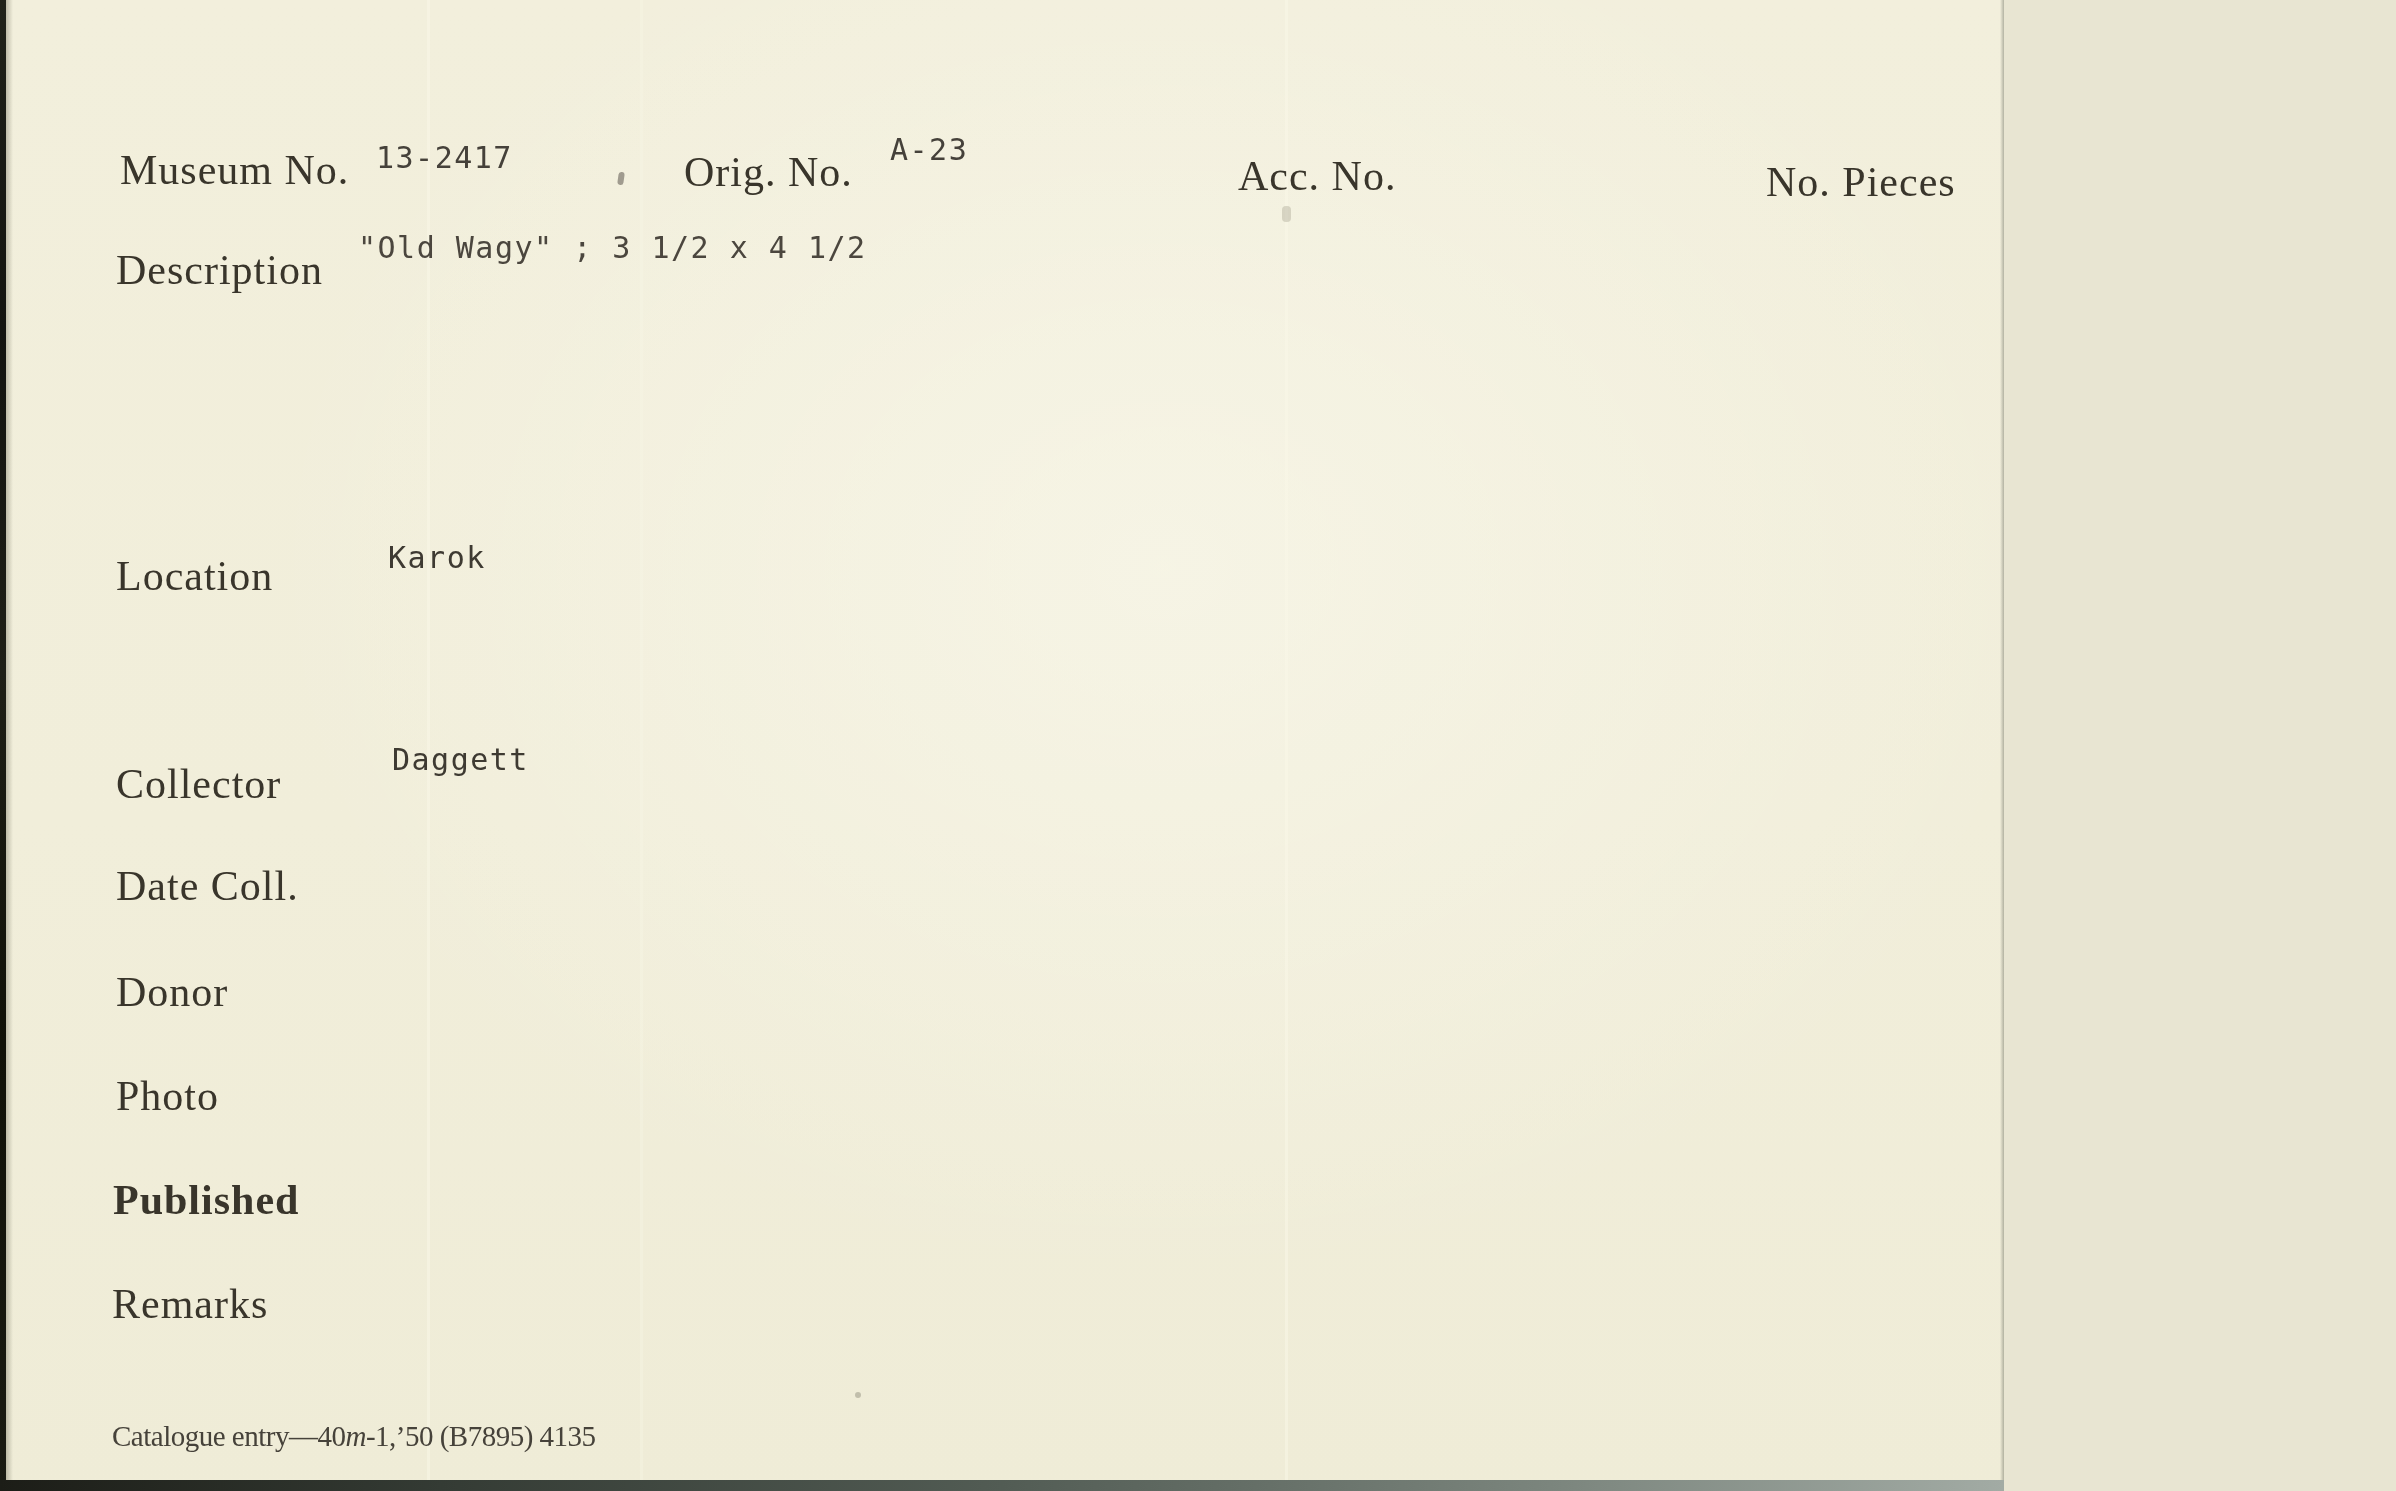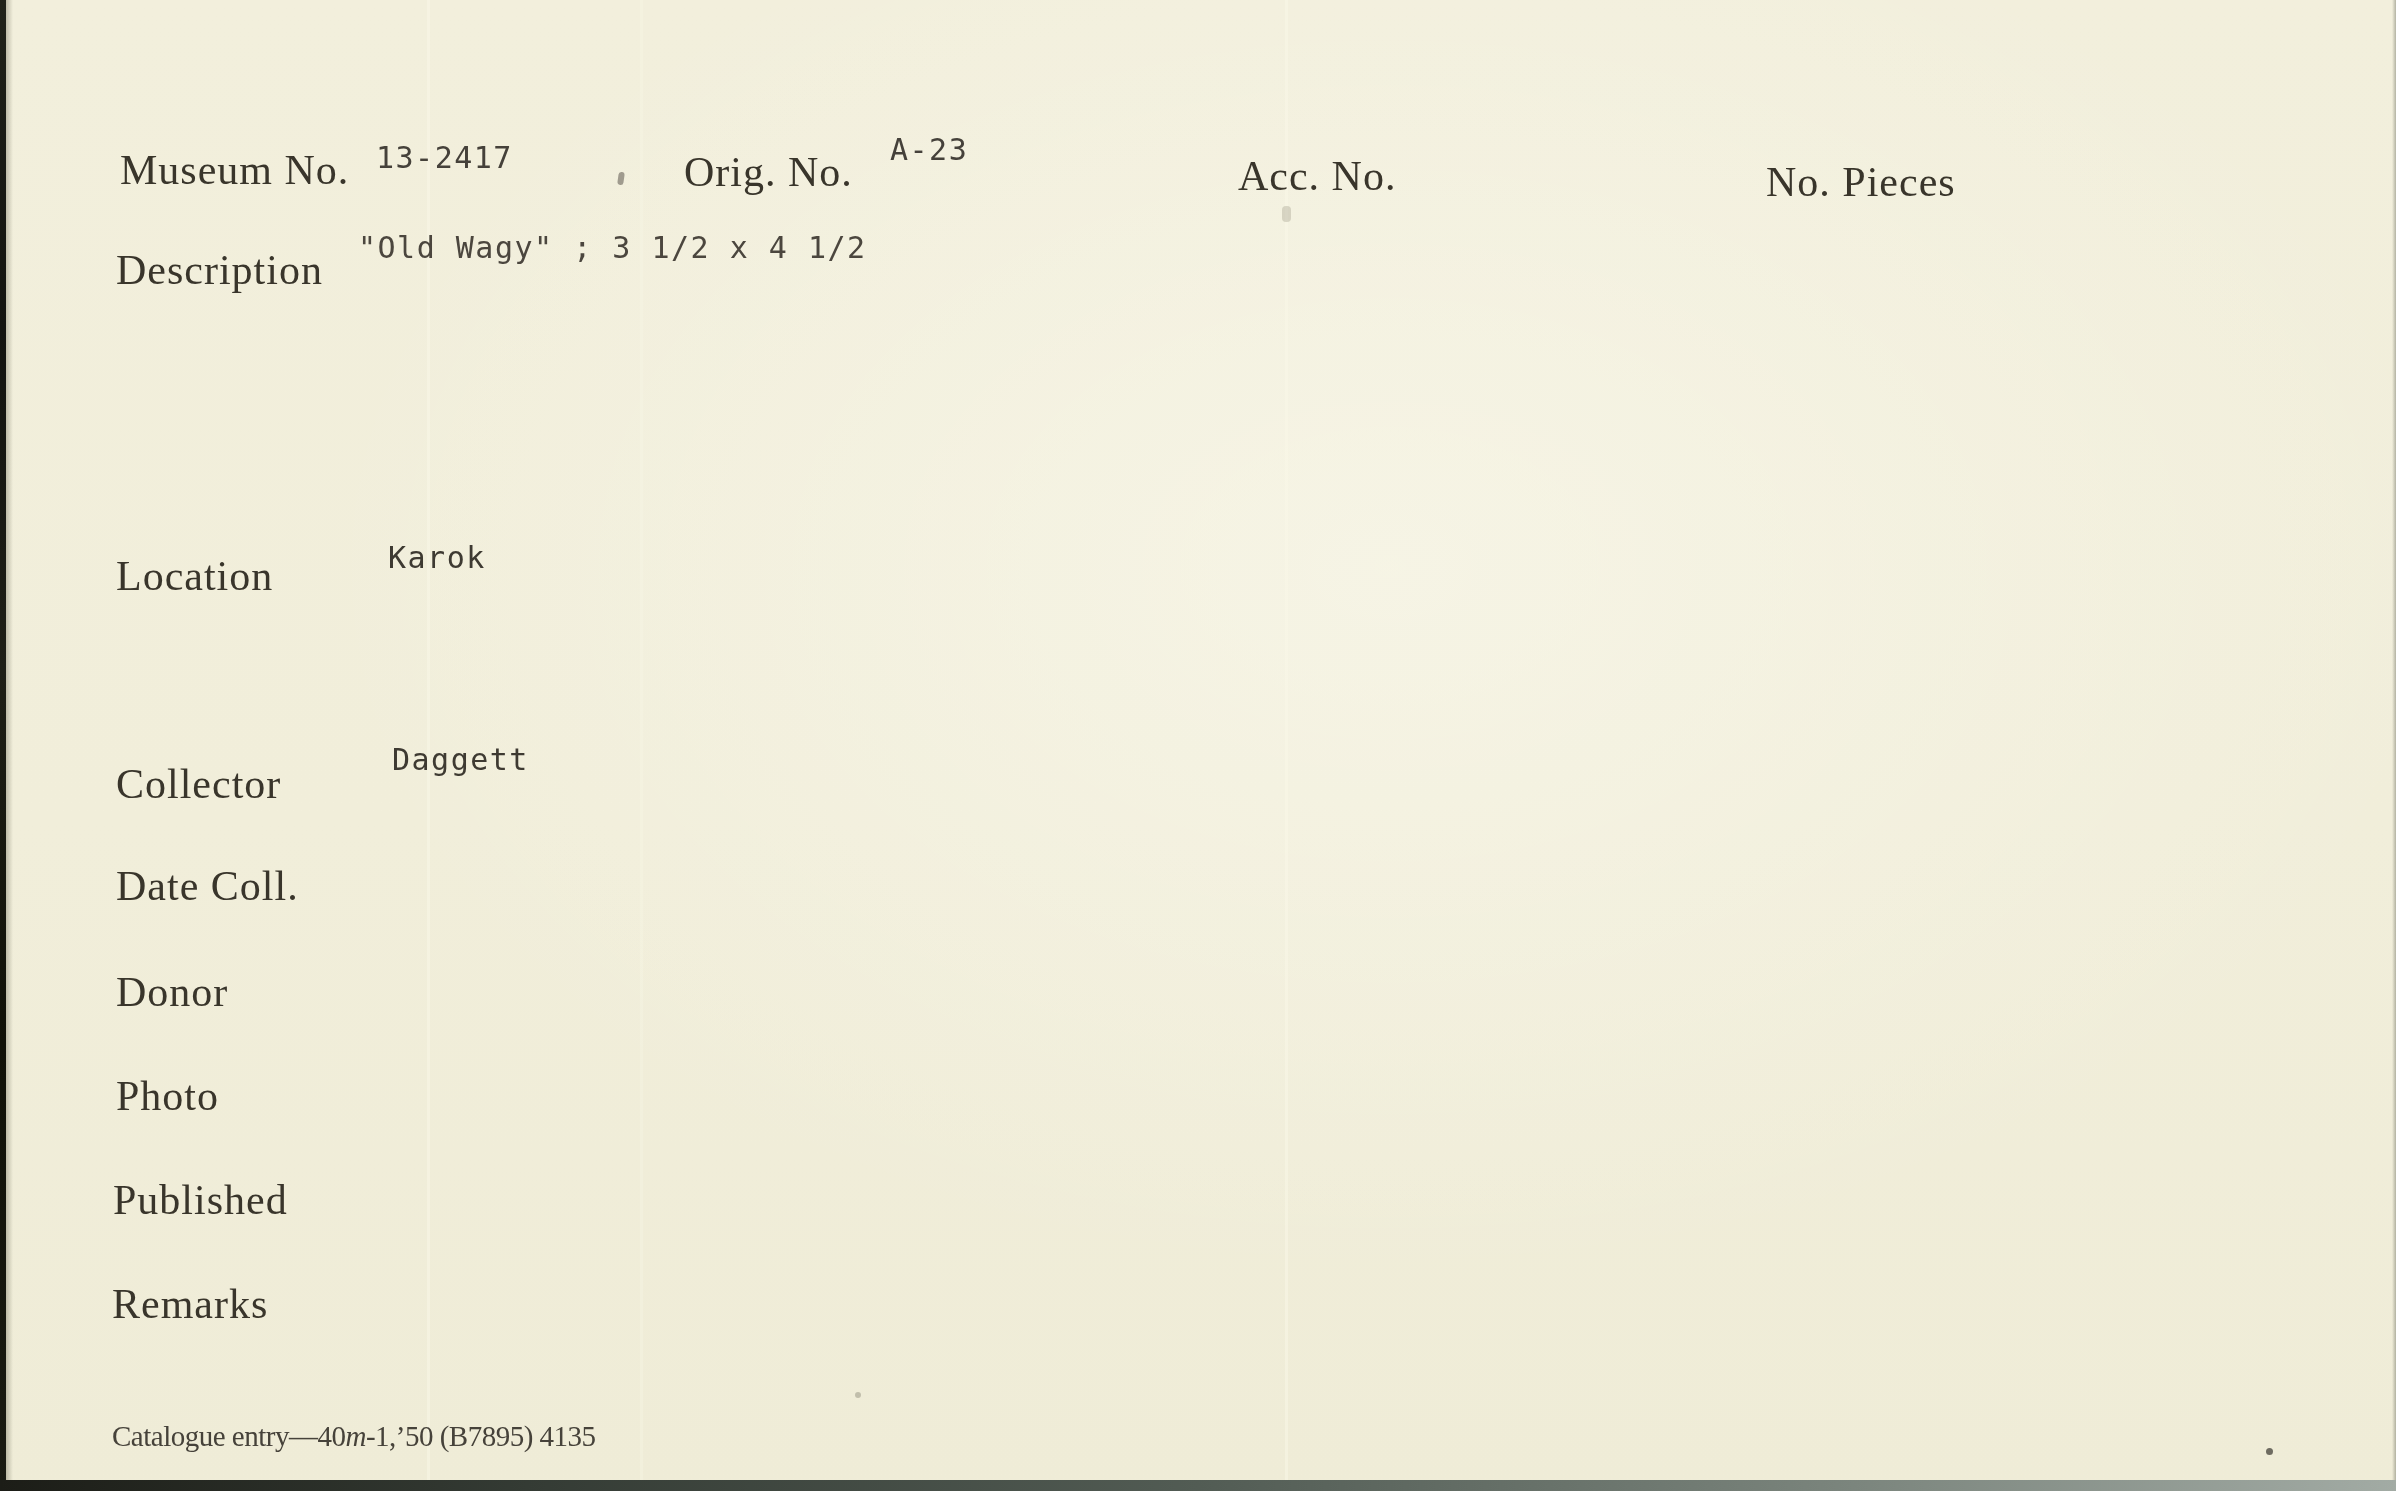--- a/index.html
+++ b/index.html
@@ -2,21 +2,21 @@
 <html><head>
 <meta charset="utf-8">
 <style>
   html, body {
     margin: 0;
     padding: 0;
     background: #e8e5d2;
   }
   .page {
     position: relative;
-    width: 2396px;
+    width: 2004px;
     height: 1491px;
     overflow: hidden;
     background:
       radial-gradient(ellipse at 58% 38%, rgba(255,255,248,0.35) 0%, rgba(255,255,248,0) 55%),
       linear-gradient(180deg, #f2efdc 0%, #f1eeda 55%, #efecd7 100%);
     font-family: "Liberation Serif", serif;
   }
   
   .edge-left {
     position: absolute; left: 0; top: 0; bottom: 0; width: 6px;
@@ -118,21 +118,21 @@
   <span class="typed dark" style="left:392px; top:742px;">Daggett</span>
 
   <span class="label" style="left:116px; top:862px;">Date Coll.</span>
   <span class="typed" style="left:392px; top:856px;"></span>
 
   <span class="label" style="left:116px; top:968px;">Donor</span>
 
   <span class="label" style="left:116px; top:1072px;">Photo</span>
   <span class="typed" style="left:392px; top:1066px;"></span>
 
-  <span class="label" style="left:113px; top:1176px;">Published</span>
+  <span class="label" style="left:113px; top:1176px;font-weight:bold;">Published</span>
   <span class="typed" style="left:392px; top:1170px;"></span>
 
   <span class="label" style="left:112px; top:1280px;">Remarks</span>
   <span class="typed" style="left:392px; top:1274px;"></span>
 
   <span class="footer-line"><span>Catalogue entry—40</span><i>m</i><span>-1,’50 (B7895) 4135</span></span>
 
 </div>
 
 </body></html>

